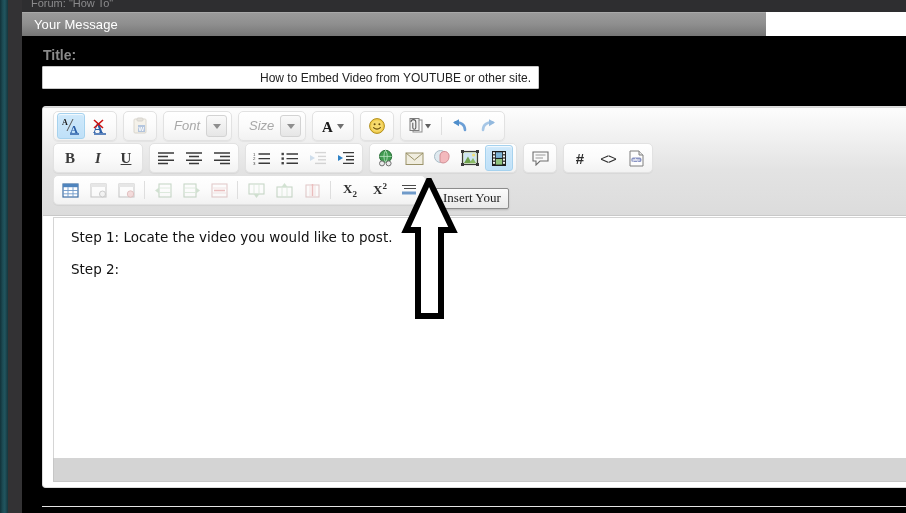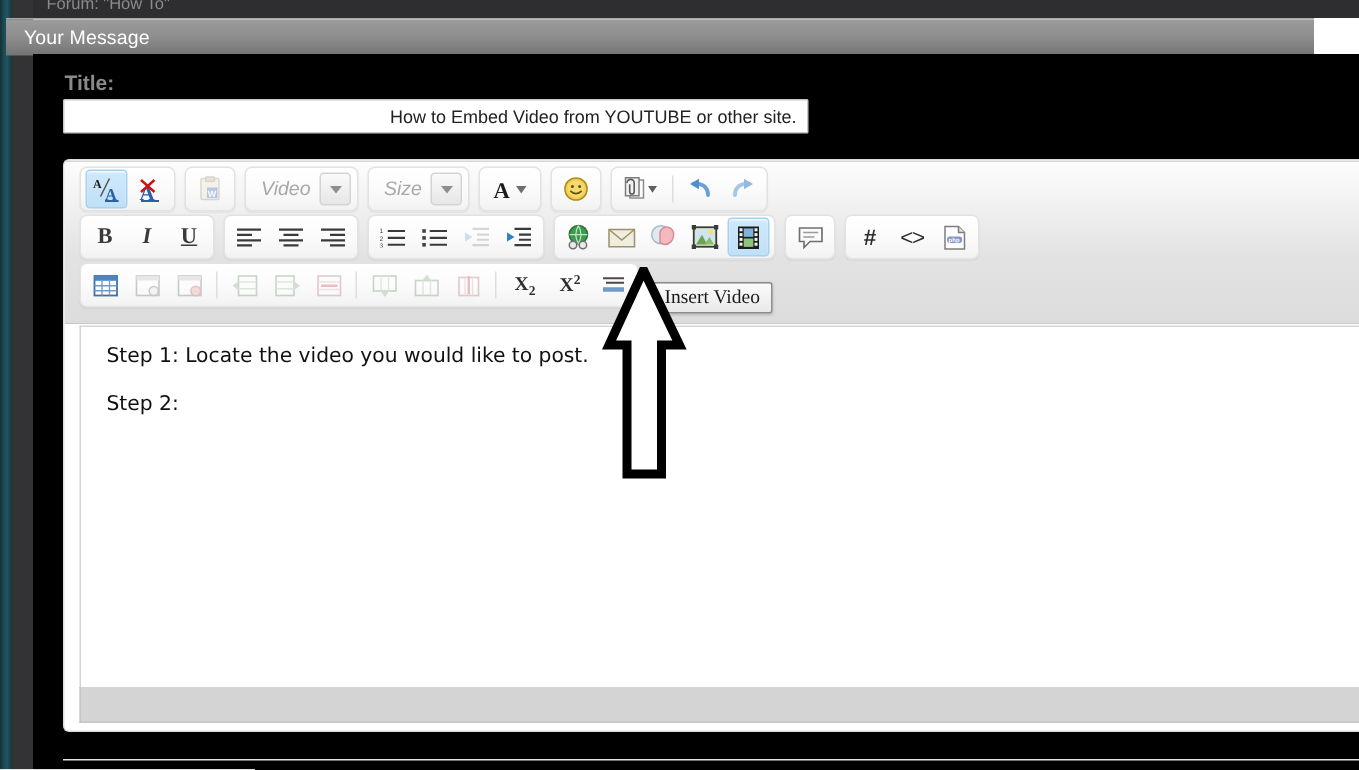--- a/index.html
+++ b/index.html
@@ -28,21 +28,21 @@
     background:#2e2e30;overflow:hidden;
   }
   .forum-strip .forum-label{
     position:absolute;left:9px;top:-3px;
     color:#8b8b8d;font-size:11px;line-height:13px;
     white-space:nowrap;
   }
 
   
   .msg-header{
-    position:absolute;left:4px;top:12px;width:872px;height:24px;
+    position:absolute;left:22px;top:12px;width:744px;height:24px;
     background:linear-gradient(180deg,#9a9a9a 0%,#8f8f8f 45%,#7e7e7e 80%,#737373 100%);
     border-top:1px solid #a9a9a9;
   }
   .msg-header .msg-header-title{
     position:absolute;left:12px;top:3px;
     color:#ffffff;font-size:13px;line-height:18px;
     letter-spacing:.1px;white-space:nowrap;
   }
 
   
@@ -229,21 +229,21 @@
                 <rect x="3" y="2" width="12" height="14" rx="1" fill="#e8dfc8" stroke="#9a9178"></rect>
                 <rect x="6" y="1" width="6" height="3" rx="1" fill="#b9b09a" stroke="#8a8270"></rect>
                 <rect x="7" y="8" width="7" height="7" fill="#2b5fa8"></rect>
                 <text x="7.5" y="14" font-family="Liberation Sans, sans-serif" font-size="6" font-weight="bold" fill="#fff">W</text>
               </svg>
             </div>
           </div>
 
           <div class="tb-group">
             <div class="tb-select">
-              <span class="sel-text">Video</span>
+              <span class="sel-text">Font</span>
               <span class="sel-arrow">
                   <i class="caret"></i>
                 </span>
             </div>
           </div>
 
           <div class="tb-group">
             <div class="tb-select">
               <span class="sel-text">Size</span>
               <span class="sel-arrow">
@@ -609,19 +609,19 @@
           <p class="doc-line">Step 2:</p>
         </div>
       </div>
 
       <div class="editor-status"></div>
     </div>
 
     <div class="bottom-rule"></div>
   </div>
 
-  <div class="tooltip">Insert Video</div>
+  <div class="tooltip">Insert Your</div>
 
   <svg class="arrow-annot" viewBox="0 0 62 142">
     <path d="M29 2 L53 52 L41 52 L41 138 L18 138 L18 52 L6 52 Z" fill="#ffffff" stroke="#000000" stroke-width="6" stroke-linejoin="miter"></path>
   </svg>
 
 </div>
 
 </body></html>

